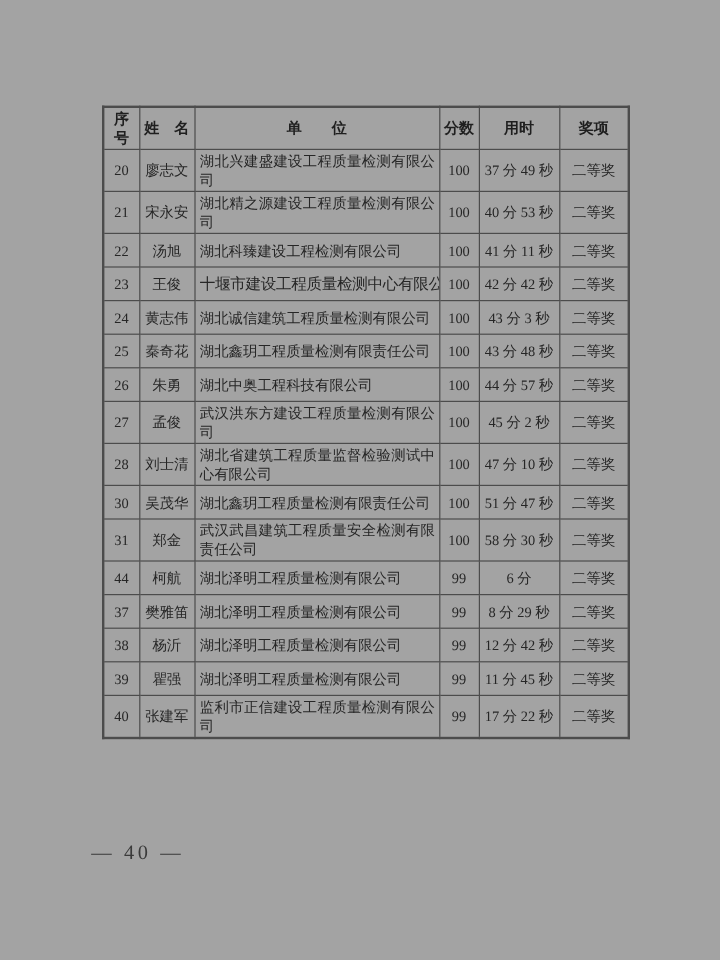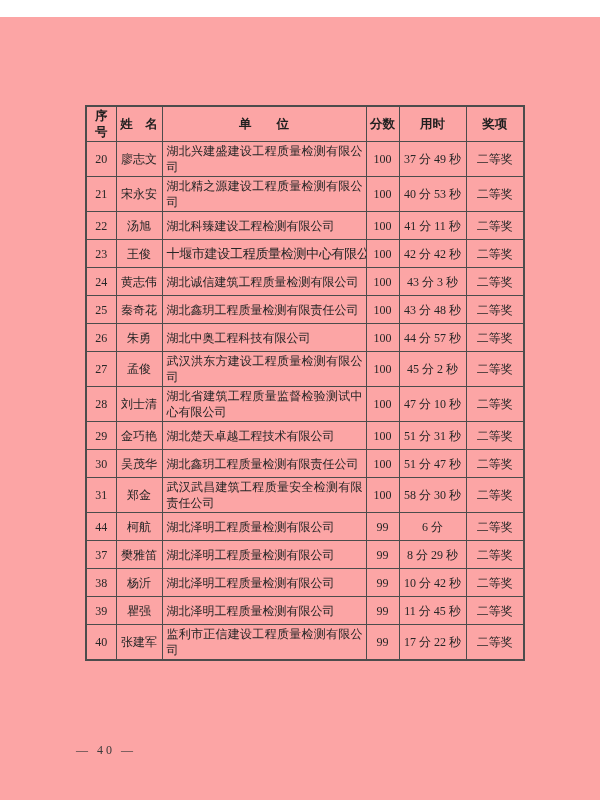--- a/index.html
+++ b/index.html
@@ -10,22 +10,21 @@
   body {
     width: 600px;
     height: 800px;
     position: relative;
     font-family: "Liberation Serif", "DejaVu Serif", serif;
     color: #222222;
   }
   .page {
     position: absolute;
     inset: 0;
-    background: #fca5a5;
-    margin-top: 17px;
+    background: #a3a3a3;
   }
   table.doc-table {
     position: absolute;
     left: 85px;
     top: 88px;
     width: 438px;
     border-collapse: collapse;
     table-layout: fixed;
     border: 2px solid #4c4c4c;
   }
@@ -60,22 +59,22 @@
     font-size: 13px;
     letter-spacing: -0.3px;
     white-space: nowrap;
     text-align: left;
   }
   
   .doc-table tbody tr:nth-child(20) td { height: 31px; }
   .page-footer {
     position: absolute;
     left: 76px;
-    top: 726px;
-    font-size: 12px;
+    top: 701px;
+    font-size: 17px;
     color: #3a3a3a;
     letter-spacing: 3px;
   }
 </style>
 </head>
 <body>
 
 <div class="page">
 
   <table class="doc-table">
@@ -164,28 +163,20 @@
         </tr>
         <tr>
           <td class="col-no">28</td>
           <td class="col-name">刘士清</td>
           <td class="col-unit">湖北省建筑工程质量监督检验测试中心有限公司</td>
           <td class="col-score">100</td>
           <td class="col-time">47 分 10 秒</td>
           <td class="col-award">二等奖</td>
         </tr>
         <tr>
-          <td class="col-no">29</td>
-          <td class="col-name">金巧艳</td>
-          <td class="col-unit">湖北楚天卓越工程技术有限公司</td>
-          <td class="col-score">100</td>
-          <td class="col-time">51 分 31 秒</td>
-          <td class="col-award">二等奖</td>
-        </tr>
-        <tr>
           <td class="col-no">30</td>
           <td class="col-name">吴茂华</td>
           <td class="col-unit">湖北鑫玥工程质量检测有限责任公司</td>
           <td class="col-score">100</td>
           <td class="col-time">51 分 47 秒</td>
           <td class="col-award">二等奖</td>
         </tr>
         <tr>
           <td class="col-no">31</td>
           <td class="col-name">郑金</td>
@@ -208,21 +199,21 @@
           <td class="col-unit">湖北泽明工程质量检测有限公司</td>
           <td class="col-score">99</td>
           <td class="col-time">8 分 29 秒</td>
           <td class="col-award">二等奖</td>
         </tr>
         <tr>
           <td class="col-no">38</td>
           <td class="col-name">杨沂</td>
           <td class="col-unit">湖北泽明工程质量检测有限公司</td>
           <td class="col-score">99</td>
-          <td class="col-time">10 分 42 秒</td>
+          <td class="col-time">12 分 42 秒</td>
           <td class="col-award">二等奖</td>
         </tr>
         <tr>
           <td class="col-no">39</td>
           <td class="col-name">瞿强</td>
           <td class="col-unit">湖北泽明工程质量检测有限公司</td>
           <td class="col-score">99</td>
           <td class="col-time">11 分 45 秒</td>
           <td class="col-award">二等奖</td>
         </tr>

